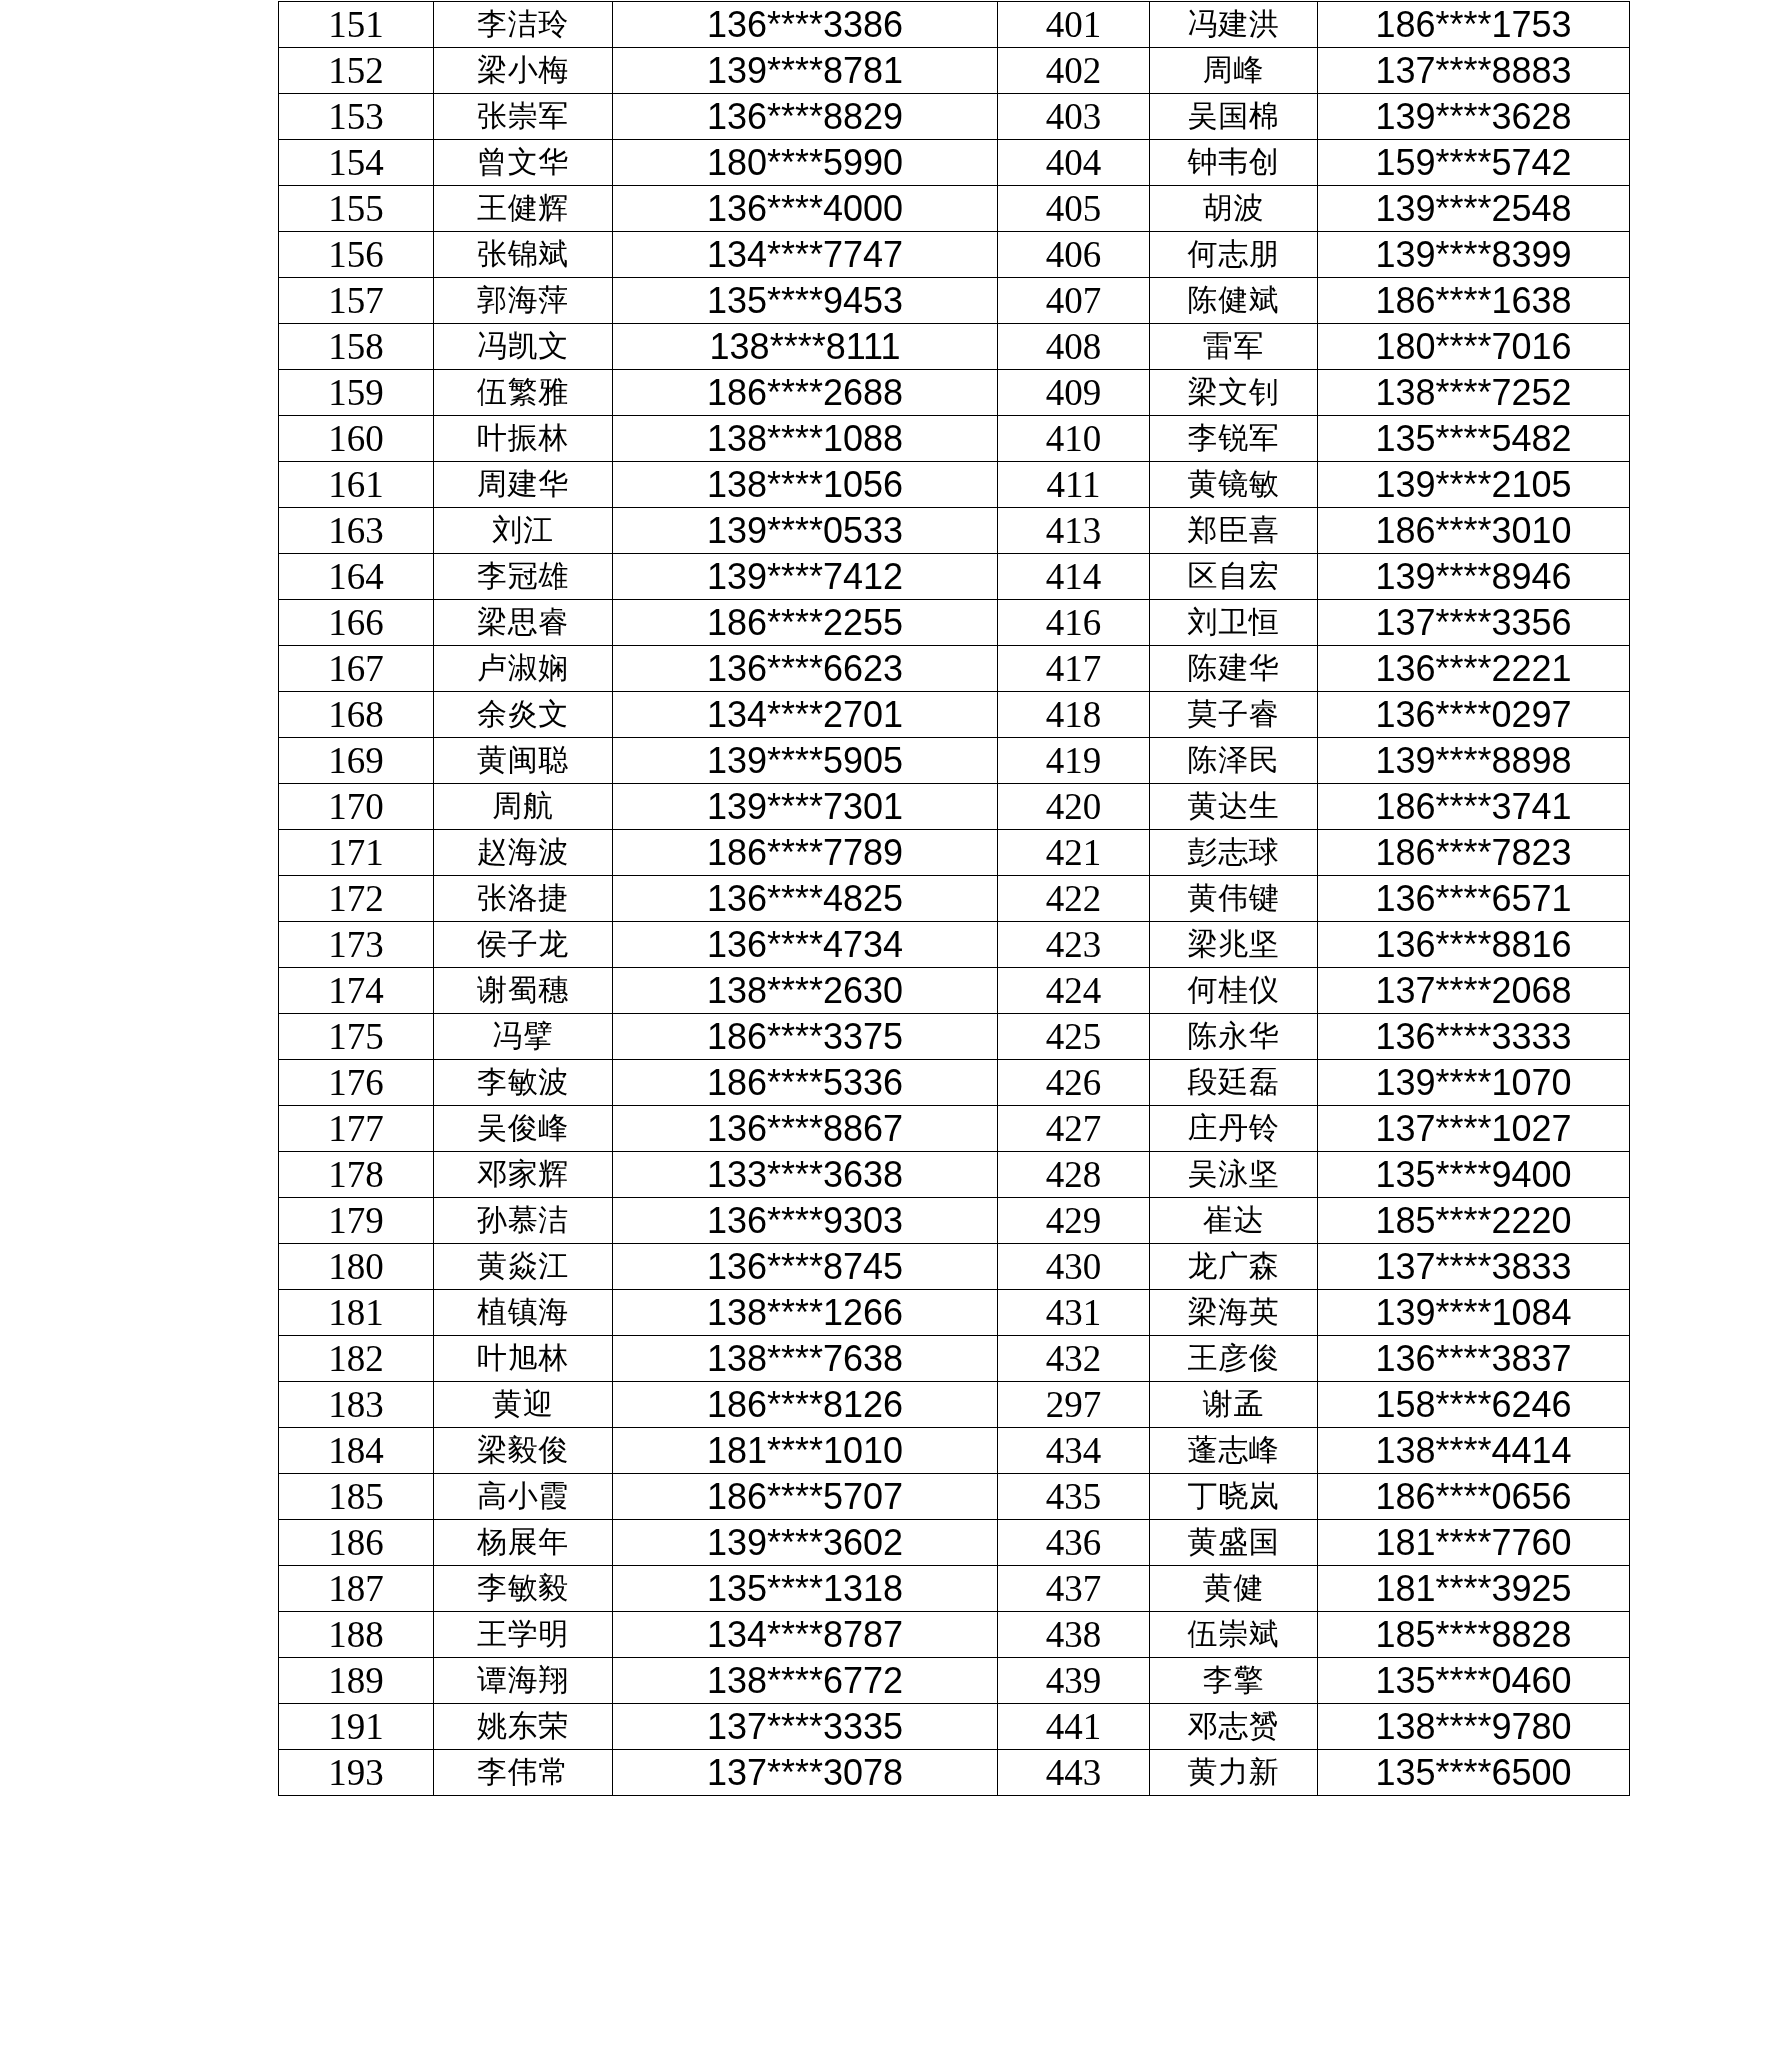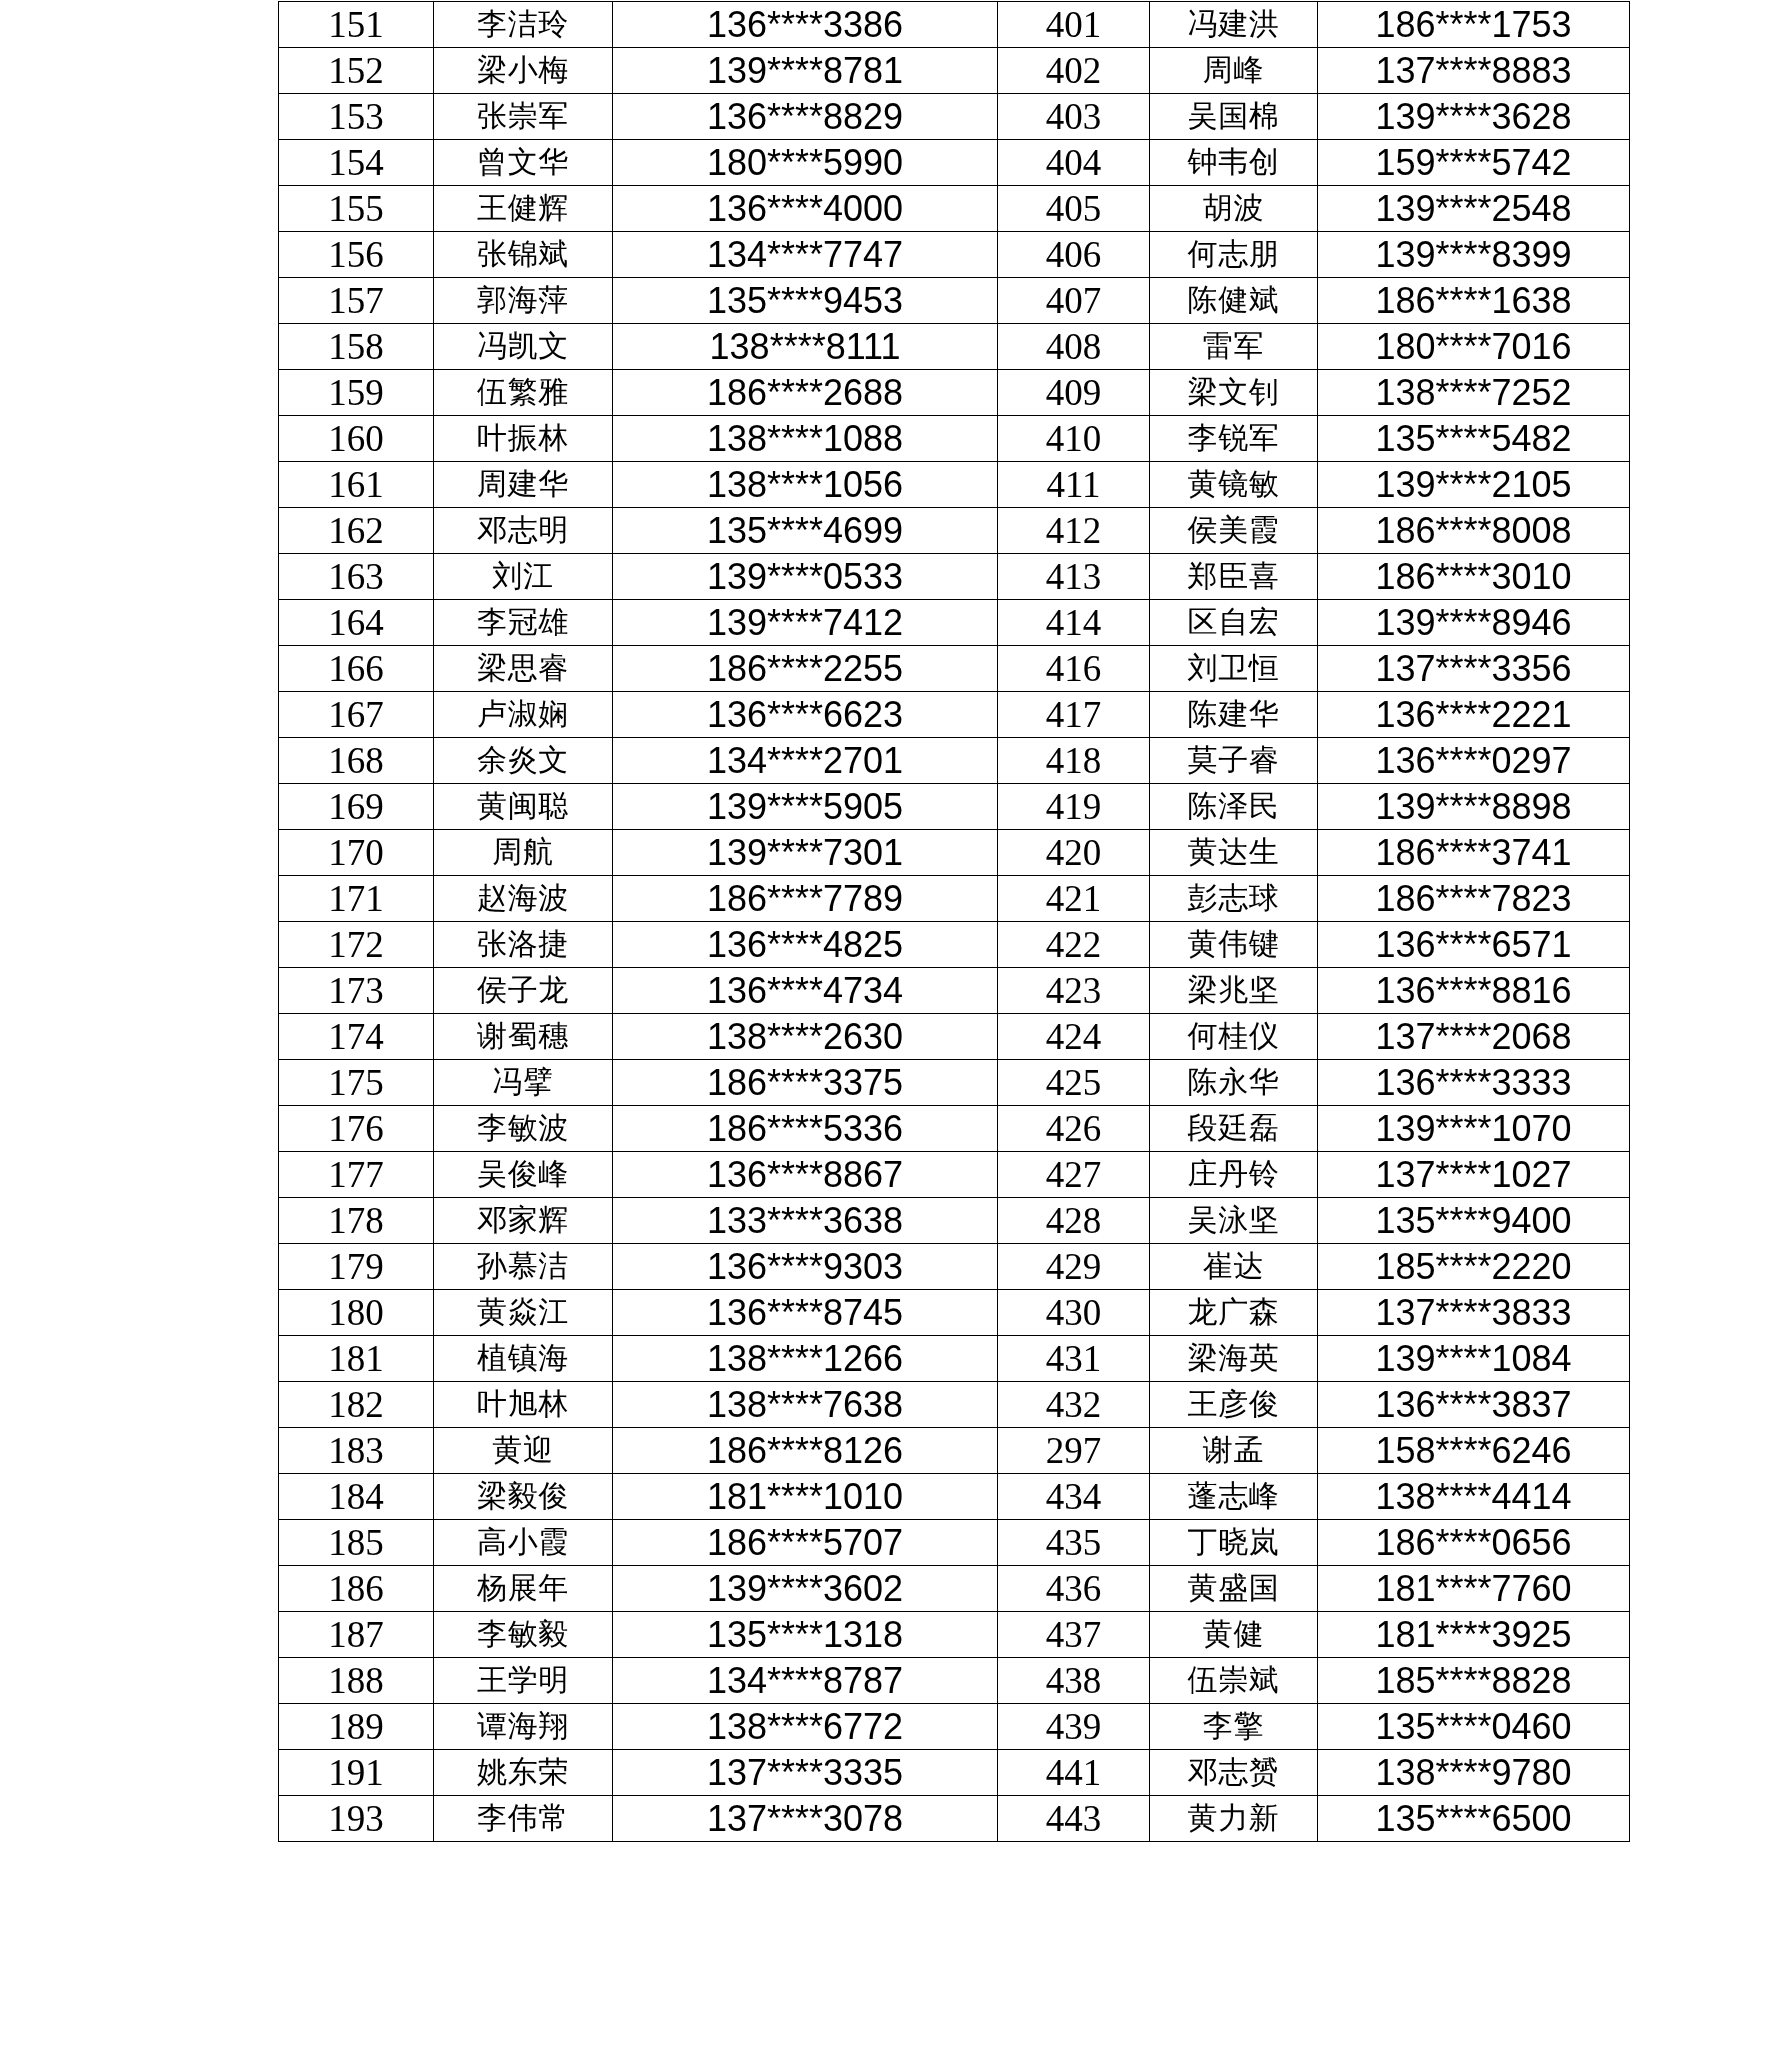--- a/index.html
+++ b/index.html
@@ -141,28 +141,20 @@
         </tr>
         <tr>
           <td class="num">161</td>
           <td class="cname">周建华</td>
           <td class="phone">138****1056</td>
           <td class="num">411</td>
           <td class="cname">黄镜敏</td>
           <td class="phone">139****2105</td>
         </tr>
         <tr>
-          <td class="num">162</td>
-          <td class="cname">邓志明</td>
-          <td class="phone">135****4699</td>
-          <td class="num">412</td>
-          <td class="cname">侯美霞</td>
-          <td class="phone">186****8008</td>
-        </tr>
-        <tr>
           <td class="num">163</td>
           <td class="cname">刘江</td>
           <td class="phone">139****0533</td>
           <td class="num">413</td>
           <td class="cname">郑臣喜</td>
           <td class="phone">186****3010</td>
         </tr>
         <tr>
           <td class="num">164</td>
           <td class="cname">李冠雄</td>

